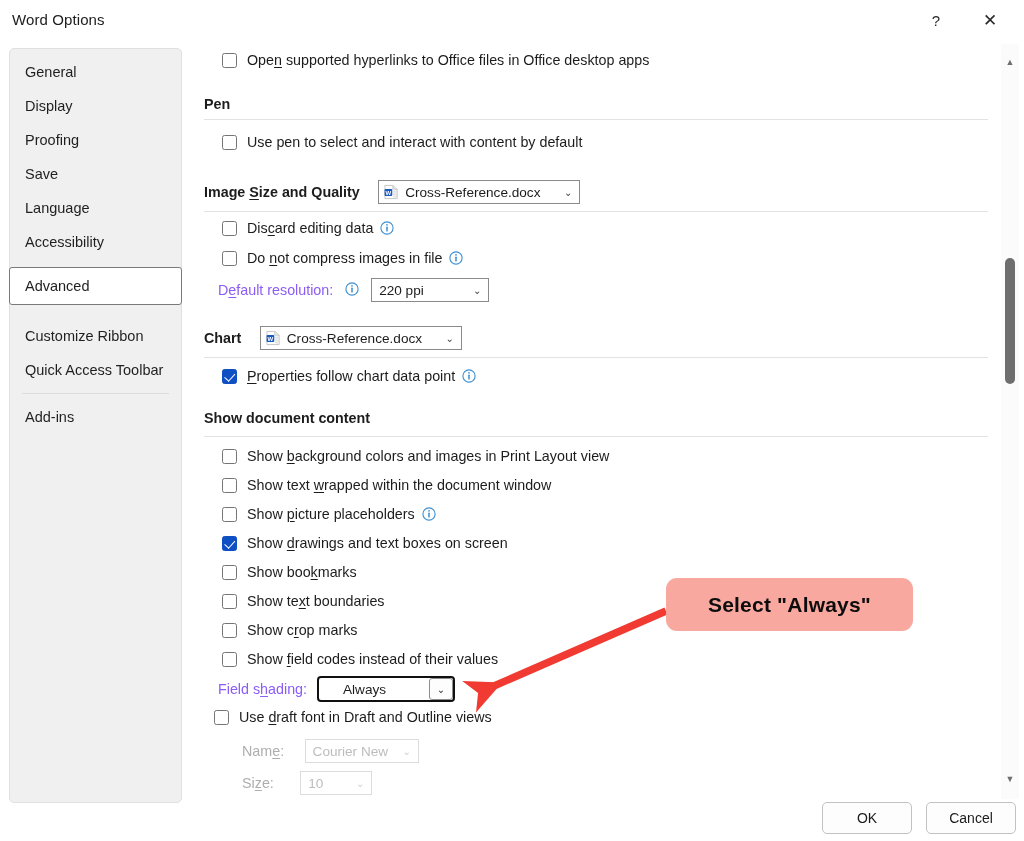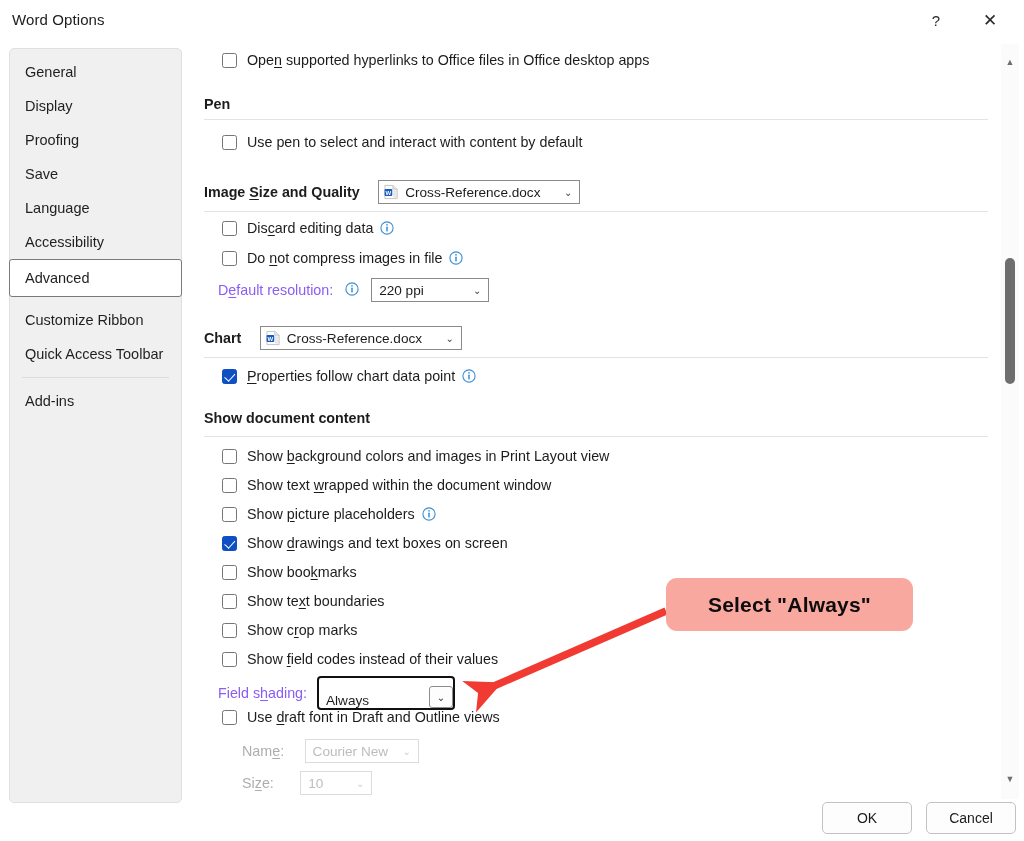--- a/index.html
+++ b/index.html
@@ -34,21 +34,21 @@
     background:#f0f0f0; border:1px solid #e0e0e0; border-radius:5px;
     padding-top:6px;
   }
   .nav-item {
     position:relative; height:34px; line-height:34px;
     padding-left:15px; font-size:14.5px; color:#1f1f1f;
     white-space:nowrap; cursor:default;
   }
   .nav-item.selected {
     background:#ffffff; border:1px solid #7a7a7a;
-    border-radius:3px; margin:0 -1px; height:38px; line-height:36px;
+    border-radius:3px; margin:8px -1px; height:38px; line-height:36px;
   }
   .nav-sep { height:1px; background:#dcdcdc; margin:6px 12px; }
   .nav-gap { height:6px; }
 
   
   .content {
     position:absolute; left:196px; top:44px;
     width:792px; height:755px; overflow:hidden;
   }
   .row { position:absolute; left:0; white-space:nowrap; }
@@ -91,22 +91,22 @@
   }
   .combo .ctext { flex:1; white-space:nowrap; }
   .combo .chev {
     width:22px; text-align:center; font-size:10px; color:#444;
   }
   .combo.doc { padding-left:5px; }
   .wicon {
     width:15px; height:16px; margin-right:6px; flex:none;
   }
   .combo.focus {
-    border:2px solid #101010; border-radius:4px; height:34px;
-    padding-left:7px; position:relative;align-items:flex-end;
+    border:2px solid #101010; border-radius:4px; height:26px;
+    padding-left:24px; position:relative;
   }
   .combo.focus .chevbtn {
     width:24px; height:22px; margin-left:4px;
     border:1px solid #8d8d8d; border-radius:3px; background:#fdfdfd;
     display:flex; align-items:center; justify-content:center;
     font-size:10px; color:#333;
   }
   .combo.disabled {
     border-color:#dcdcdc; color:#bdbdbd; background:#fff;
   }
@@ -339,21 +339,21 @@
     </div>
 
     <div class="row" style="top:632px; left:22px; display:flex; align-items:center;">
       <span class="lbl"><span>Field s</span><span class="u">h</span><span>ading:</span></span>
       <span class="combo focus" style="margin-left:10px; width:138px;">
         <span class="ctext">Always</span>
         <span class="chevbtn">⌄</span>
       </span>
     </div>
 
-    <div class="row cb-row" style="top:665px; left:26px;align-items:flex-end;">
+    <div class="row cb-row" style="top:665px; left:18px;align-items:flex-end;">
       <span class="cbox"></span>
       <span class="cb-label"><span>Use </span><span class="u">d</span><span>raft font in Draft and Outline views</span></span>
     </div>
 
     <div class="row" style="top:695px; left:46px;">
       <span class="lbl disabled"><span>Nam</span><span class="u">e</span><span>:</span></span>
       <span class="combo disabled" style="margin-left:16px; width:114px;">
         <span class="ctext">Courier New</span>
         <span class="chev">⌄</span>
       </span>

